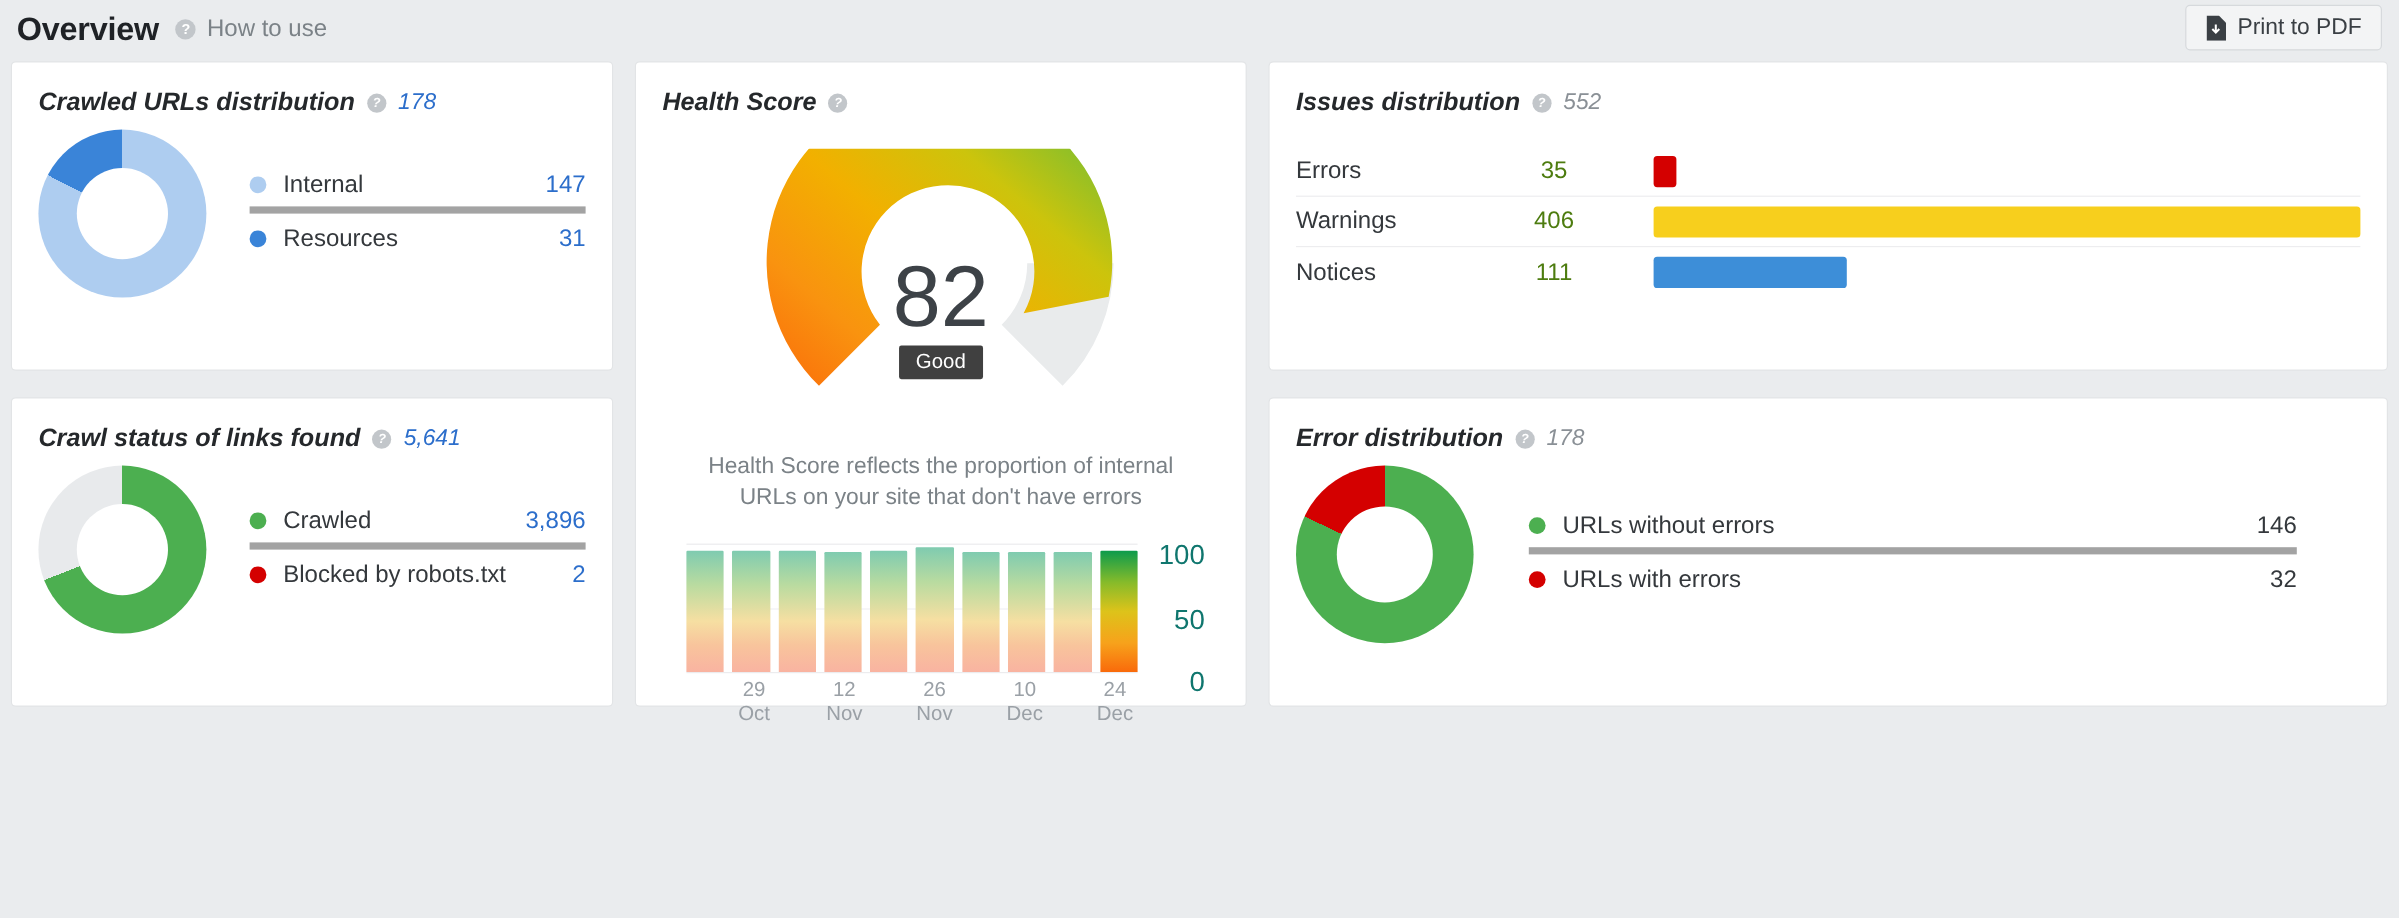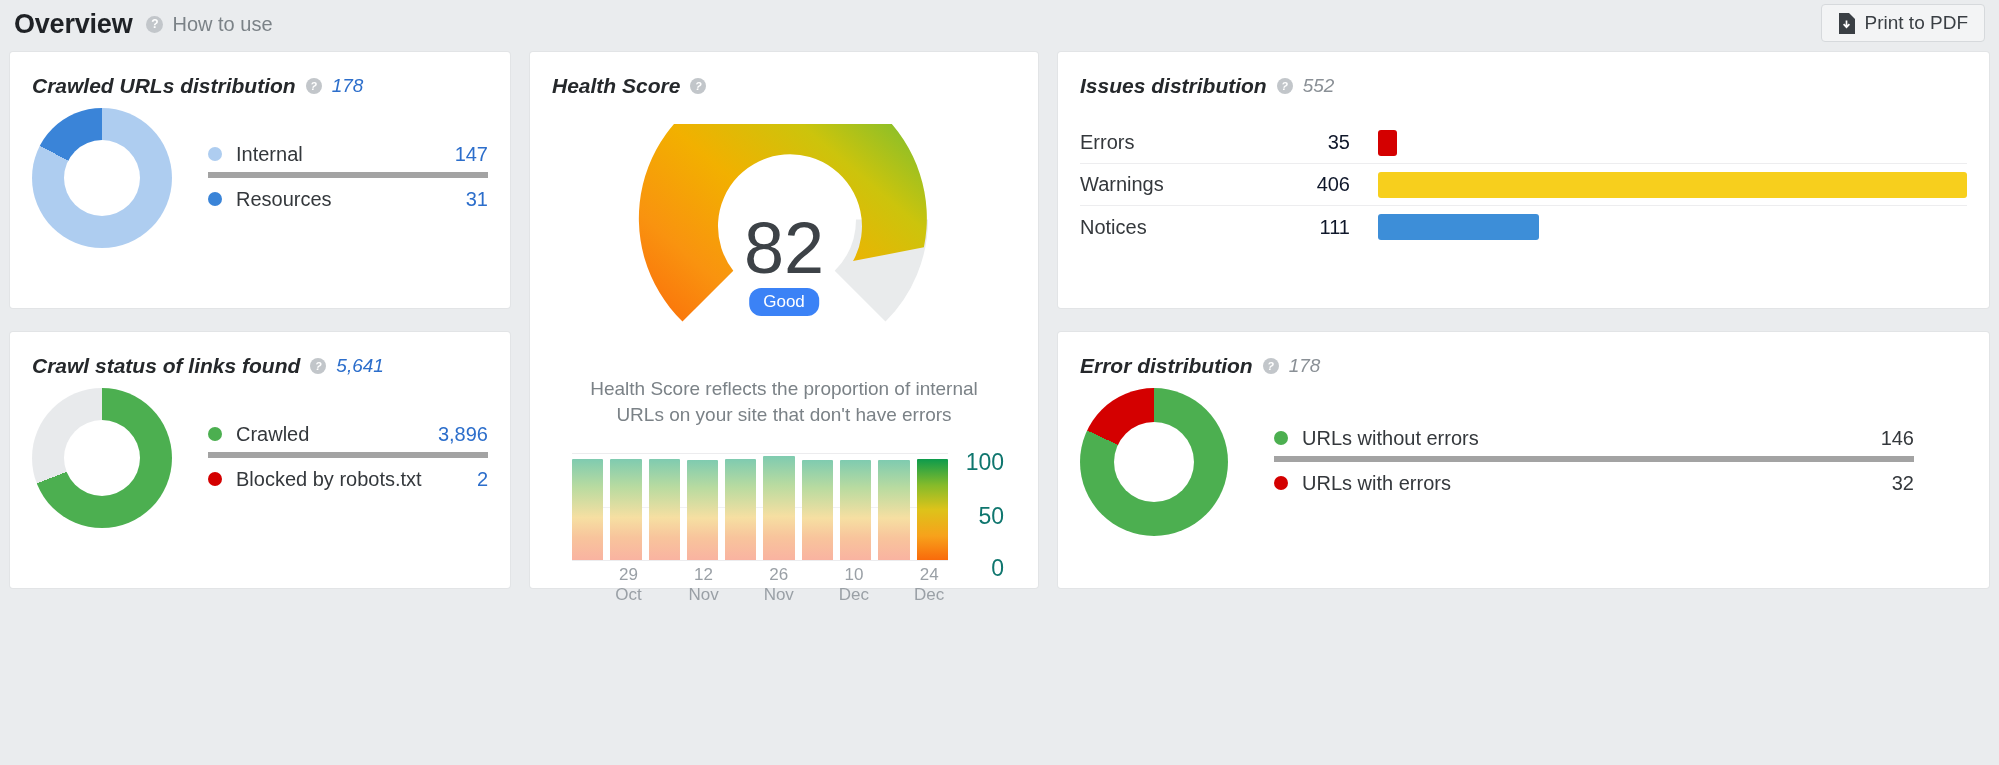--- a/index.html
+++ b/index.html
@@ -89,22 +89,22 @@
   .gauge-wrap {
     position: relative; width: 300px; height: 232px; margin: 26px auto 0 auto;
   }
   .gauge-svg { display: block; }
   .gauge-score {
     position: absolute; left: 0; right: 0; top: 88px; text-align: center;
     font-size: 72px; color: #3d4247; font-weight: normal; line-height: 1;
   }
   .gauge-badge {
     position: absolute; left: 50%; transform: translateX(-50%); top: 164px;
-    background: #3b82f6; color: #ffffff; font-size: 17px;
-    padding: 4px 14px; border-radius: 12px;
+    background: #404040; color: #ffffff; font-size: 17px;
+    padding: 4px 14px; border-radius: 2px;
   }
   .health-desc {
     margin: 20px 34px 0 34px; text-align: center;
     font-size: 19px; line-height: 1.35; color: #7b8287;
   }
 
   
   .mini-chart { position: relative; margin: 26px 34px 0 42px; height: 130px; }
   .mini-plot {
     position: absolute; left: 0; right: 56px; top: 0; height: 108px;
@@ -132,21 +132,21 @@
   .mini-xlabel { flex: 1; text-align: center; }
 
   
   .issues-list { padding: 24px 22px 0 22px; }
   .issue-row {
     display: flex; align-items: center; height: 42px;
     border-bottom: 1px solid #ededef; font-size: 20px;
   }
   .issue-row:last-child { border-bottom: none; }
   .issue-label { width: 160px; color: #34383c; }
-  .issue-value { width: 110px; text-align: right; color: #0f172a; }
+  .issue-value { width: 110px; text-align: center; color: #4d7c0f; }
   .issue-track { flex: 1; margin-left: 28px; height: 26px; position: relative; }
   .issue-bar { height: 26px; border-radius: 3px; }
 </style>
 </head>
 <body>
 
 <div class="page">
 
   <div class="topbar">
     <div class="page-title">Overview</div>

